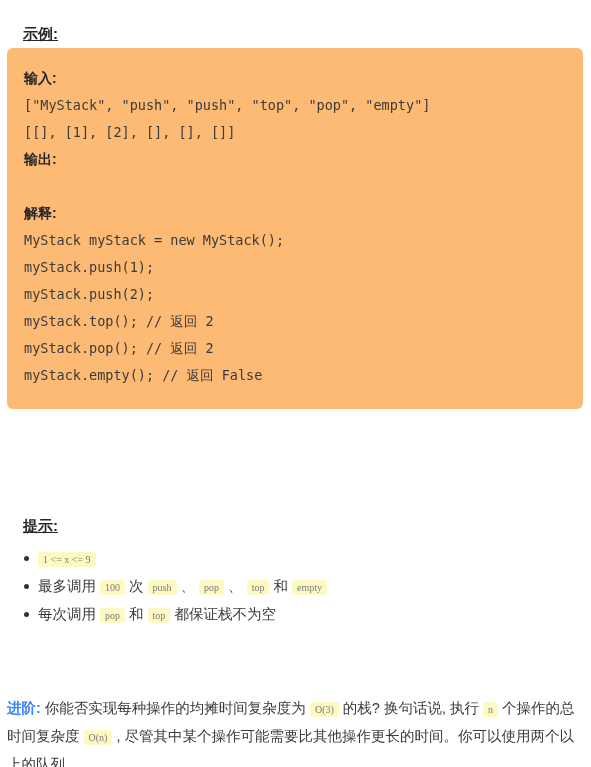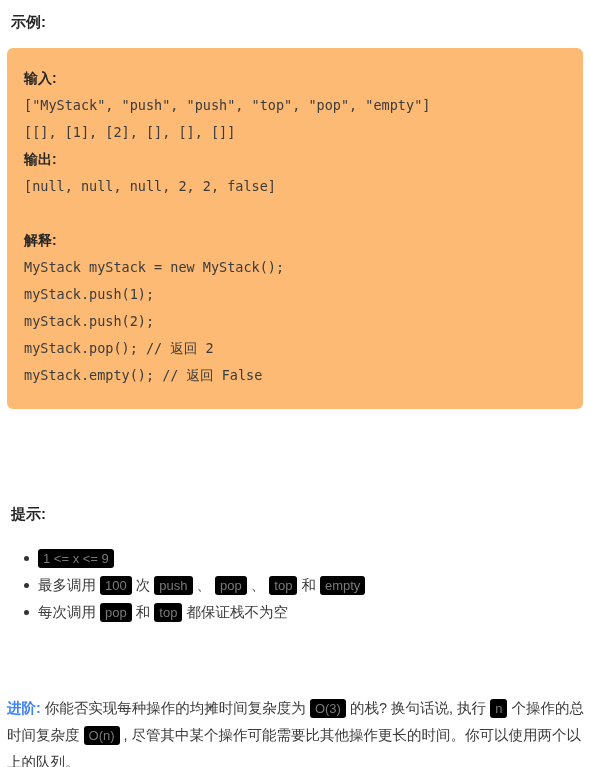--- a/index.html
+++ b/index.html
@@ -22,22 +22,23 @@
     box-sizing: border-box;
     padding: 0 7px;
   }
 
   
   .section-heading {
     font-size: 15px;
     font-weight: bold;
     color: #262626;
     line-height: 20px;
-    margin: 4px;
+    margin: 16px;
     padding: 0;
+    text-decoration: underline;
   }
   #example-heading { position: absolute; left: 7px; top: 8px; }
   #hints-heading   { position: absolute; left: 7px; top: 500px; }
 
   
   .code-block {
     position: absolute;
     left: 7px;
     top: 48px;
     width: 576px;
@@ -84,23 +85,23 @@
     position: absolute;
     left: -14px;
     top: 11px;
     width: 5px;
     height: 5px;
     border-radius: 50%;
     background: #333333;
   }
 
   code.inline {
-    font-family: Liberation Sans, sans-serif;
-    font-size: 13px;
-    background: #000000;
+    font-family: Liberation Serif, serif;
+    font-size: 10px;
+    background: #fef9c3;
     color: #7a7a7a;
     border-radius: 3px;
     padding: 2px 5px;
     white-space: pre;
   }
 
   
   .advanced {
     position: absolute;
     left: 7px;
@@ -122,26 +123,26 @@
 <div class="page">
 
   <h3 class="section-heading" id="example-heading">示例:</h3>
 
   <div class="code-block">
     <div>
         <div class="code-line label">输入:</div>
         <div class="code-line">["MyStack", "push", "push", "top", "pop", "empty"]</div>
         <div class="code-line">[[], [1], [2], [], [], []]</div>
         <div class="code-line label">输出:</div>
-        <div class="code-line">[null, null, null, 2, 2, false]</div>
         <div class="code-line blank"></div>
         <div class="code-line label">解释:</div>
         <div class="code-line">MyStack myStack = new MyStack();</div>
         <div class="code-line">myStack.push(1);</div>
         <div class="code-line">myStack.push(2);</div>
+        <div class="code-line">myStack.top(); // 返回 2</div>
         <div class="code-line">myStack.pop(); // 返回 2</div>
         <div class="code-line">myStack.empty(); // 返回 False</div>
       </div>
   </div>
 
   <h3 class="section-heading" id="hints-heading">提示:</h3>
 
   <ul class="hint-list">
       <li><code class="inline">1 &lt;= x &lt;= 9</code></li>
       <li><span>最多调用 </span><code class="inline">100</code><span> 次 </span><code class="inline">push</code><span> 、 </span><code class="inline">pop</code><span> 、 </span><code class="inline">top</code><span> 和 </span><code class="inline">empty</code></li>

